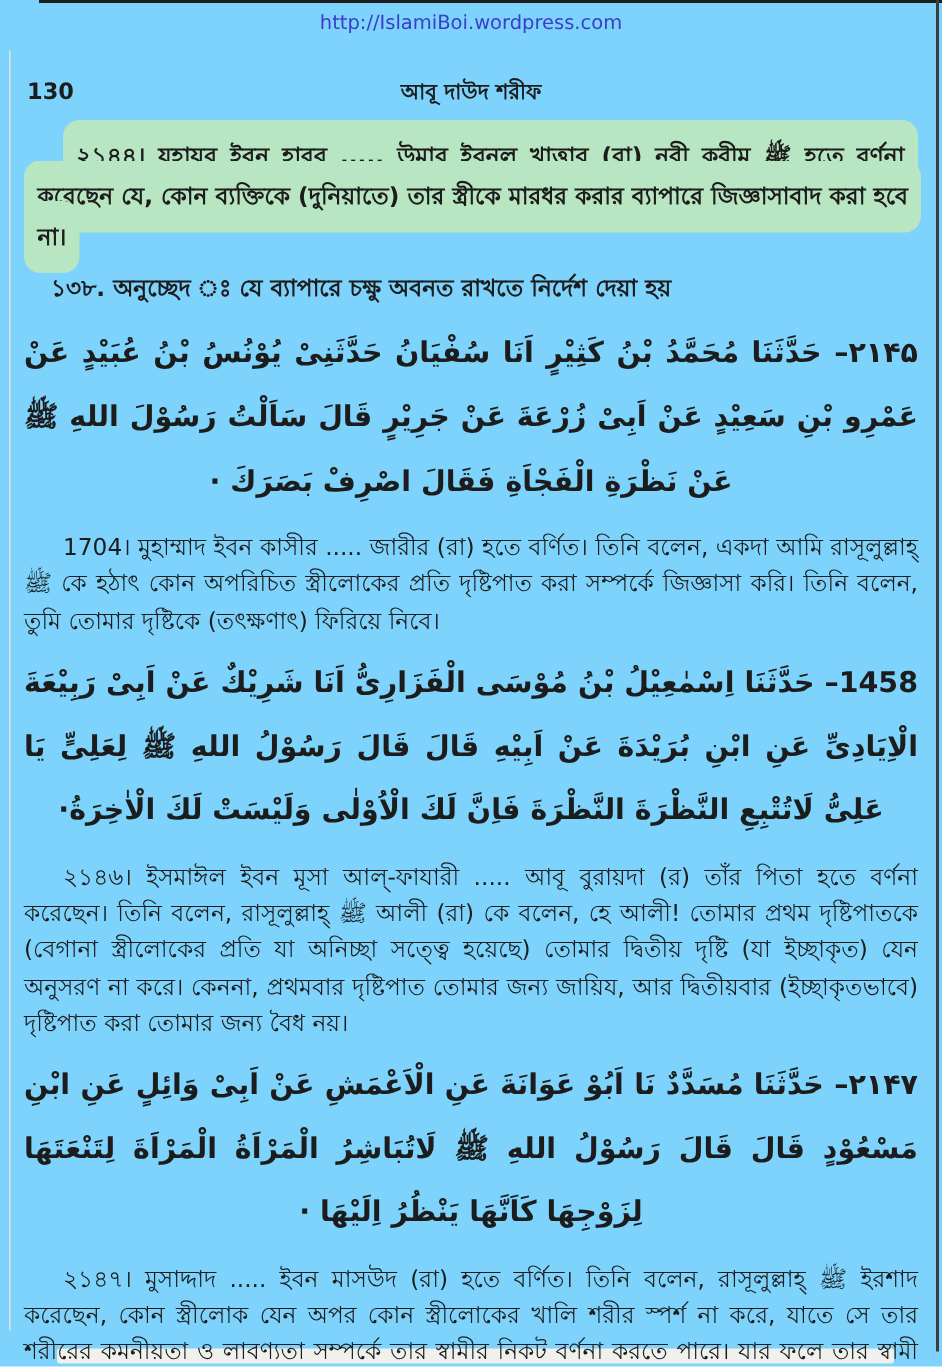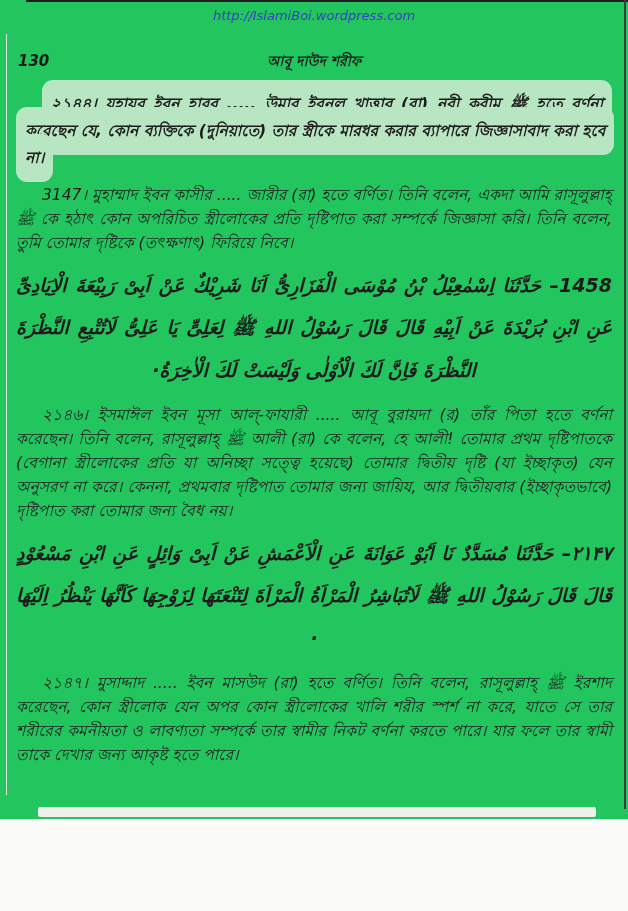--- a/index.html
+++ b/index.html
@@ -1,19 +1,19 @@
 <!DOCTYPE html>
 <html><head>
 <meta charset="utf-8">
 <style>
   html,body{margin:0;padding:0;background:#fbfbf9;}
   .page{
-    width:628px;height:819px;position:relative;overflow:hidden;
-    background:#22c55e;color:#1c1c1c;
-    font-family:"DejaVu Sans",sans-serif;box-sizing:border-box;font-style:italic;
+    width:628px;height:911px;position:relative;overflow:hidden;
+    background:#7dd3fc;color:#1c1c1c;
+    font-family:"DejaVu Sans",sans-serif;box-sizing:border-box;
   }
   .scan-border-top{position:absolute;top:0;left:26px;right:0;height:2px;background:#1e1e1e;}
   .scan-border-right{position:absolute;top:0;right:2px;bottom:10px;width:2px;background:#3c3c3c;}
   .scan-border-left{position:absolute;top:34px;left:6px;bottom:24px;width:1px;background:#e3e3de;}
   .scan-bottom-bar{position:absolute;bottom:2px;left:38px;right:32px;height:10px;background:#f0f0ec;border-radius:2px;}
   .content{position:relative;padding:6px 16px 0 16px;}
   .url-line{text-align:center;font-size:13px;color:#3c3cc8;margin-top:2px;}
   .header-row{position:relative;text-align:center;margin-top:27px;height:22px;}
   .page-number{position:absolute;left:2px;top:2px;font-size:15px;font-weight:bold;}
   .book-title{font-size:14px;font-weight:bold;}
@@ -43,22 +43,24 @@
     <div class="header-row">
       <span class="page-number">130</span>
       <span class="book-title">আবূ দাউদ শরীফ</span>
     </div>
 
     <div class="hl-para">
       <span class="hl">২১৪৪। যুহায়র ইবন হারব ..... উমার ইবনুল খাত্তাব (রা) নবী করীম ﷺ হতে বর্ণনা করেছেন যে, কোন ব্যক্তিকে (দুনিয়াতে) তার স্ত্রীকে মারধর করার ব্যাপারে জিজ্ঞাসাবাদ করা হবে না।</span>
     </div>
 
 
+    <div class="chapter-bengali">১৩৮. অনুচ্ছেদ ঃ যে ব্যাপারে চক্ষু অবনত রাখতে নির্দেশ দেয়া হয়</div>
 
-    <div class="bengali">3147। মুহাম্মাদ ইবন কাসীর ..... জারীর (রা) হতে বর্ণিত। তিনি বলেন, একদা আমি রাসূলুল্লাহ্ ﷺ কে হঠাৎ কোন অপরিচিত স্ত্রীলোকের প্রতি দৃষ্টিপাত করা সম্পর্কে জিজ্ঞাসা করি। তিনি বলেন, তুমি তোমার দৃষ্টিকে (তৎক্ষণাৎ) ফিরিয়ে নিবে।</div>
+    <div class="arabic">۲۱۴۵– حَدَّثَنَا مُحَمَّدُ بْنُ كَثِيْرٍ اَنَا سُفْيَانُ حَدَّثَنِىْ يُوْنُسُ بْنُ عُبَيْدٍ عَنْ عَمْرِو بْنِ سَعِيْدٍ عَنْ اَبِىْ زُرْعَةَ عَنْ جَرِيْرٍ قَالَ سَاَلْتُ رَسُوْلَ اللهِ ﷺ عَنْ نَظْرَةِ الْفَجْاَةِ فَقَالَ اصْرِفْ بَصَرَكَ ·</div>
+    <div class="bengali">1704। মুহাম্মাদ ইবন কাসীর ..... জারীর (রা) হতে বর্ণিত। তিনি বলেন, একদা আমি রাসূলুল্লাহ্ ﷺ কে হঠাৎ কোন অপরিচিত স্ত্রীলোকের প্রতি দৃষ্টিপাত করা সম্পর্কে জিজ্ঞাসা করি। তিনি বলেন, তুমি তোমার দৃষ্টিকে (তৎক্ষণাৎ) ফিরিয়ে নিবে।</div>
 
     <div class="arabic">1458– حَدَّثَنَا اِسْمٰعِيْلُ بْنُ مُوْسَى الْفَزَارِىُّ اَنَا شَرِيْكٌ عَنْ اَبِىْ رَبِيْعَةَ الْاِيَادِىِّ عَنِ ابْنِ بُرَيْدَةَ عَنْ اَبِيْهِ قَالَ قَالَ رَسُوْلُ اللهِ ﷺ لِعَلِىٍّ يَا عَلِىُّ لَاتُتْبِعِ النَّظْرَةَ النَّظْرَةَ فَاِنَّ لَكَ الْاُوْلٰى وَلَيْسَتْ لَكَ الْاٰخِرَةُ·</div>
     <div class="bengali">২১৪৬। ইসমাঈল ইবন মূসা আল্-ফাযারী ..... আবূ বুরায়দা (র) তাঁর পিতা হতে বর্ণনা করেছেন। তিনি বলেন, রাসূলুল্লাহ্ ﷺ আলী (রা) কে বলেন, হে আলী! তোমার প্রথম দৃষ্টিপাতকে (বেগানা স্ত্রীলোকের প্রতি যা অনিচ্ছা সত্ত্বে হয়েছে) তোমার দ্বিতীয় দৃষ্টি (যা ইচ্ছাকৃত) যেন অনুসরণ না করে। কেননা, প্রথমবার দৃষ্টিপাত তোমার জন্য জায়িয, আর দ্বিতীয়বার (ইচ্ছাকৃতভাবে) দৃষ্টিপাত করা তোমার জন্য বৈধ নয়।</div>
 
     <div class="arabic">۲۱۴۷– حَدَّثَنَا مُسَدَّدٌ نَا اَبُوْ عَوَانَةَ عَنِ الْاَعْمَشِ عَنْ اَبِىْ وَائِلٍ عَنِ ابْنِ مَسْعُوْدٍ قَالَ قَالَ رَسُوْلُ اللهِ ﷺ لَاتُبَاشِرُ الْمَرْاَةُ الْمَرْاَةَ لِتَنْعَتَهَا لِزَوْجِهَا كَاَنَّهَا يَنْظُرُ اِلَيْهَا ·</div>
     <div class="bengali">২১৪৭। মুসাদ্দাদ ..... ইবন মাসউদ (রা) হতে বর্ণিত। তিনি বলেন, রাসূলুল্লাহ্ ﷺ ইরশাদ করেছেন, কোন স্ত্রীলোক যেন অপর কোন স্ত্রীলোকের খালি শরীর স্পর্শ না করে, যাতে সে তার শরীরের কমনীয়তা ও লাবণ্যতা সম্পর্কে তার স্বামীর নিকট বর্ণনা করতে পারে। যার ফলে তার স্বামী তাকে দেখার জন্য আকৃষ্ট হতে পারে।</div>
 
   </div>
 </div>
 

